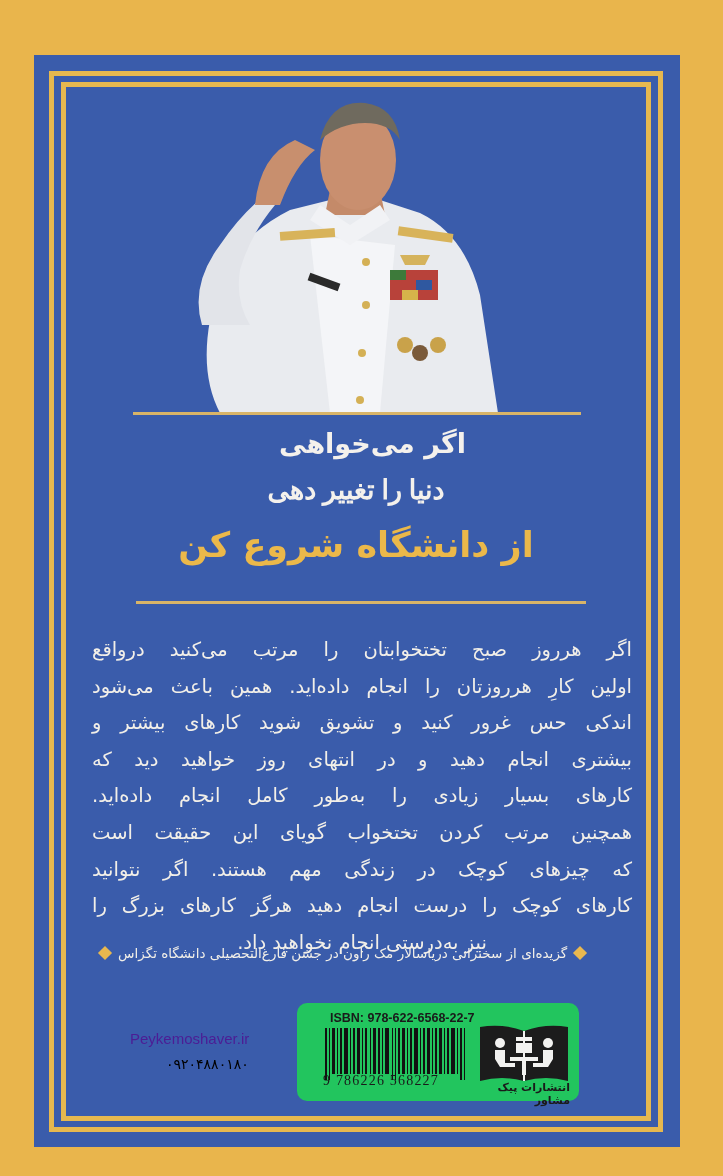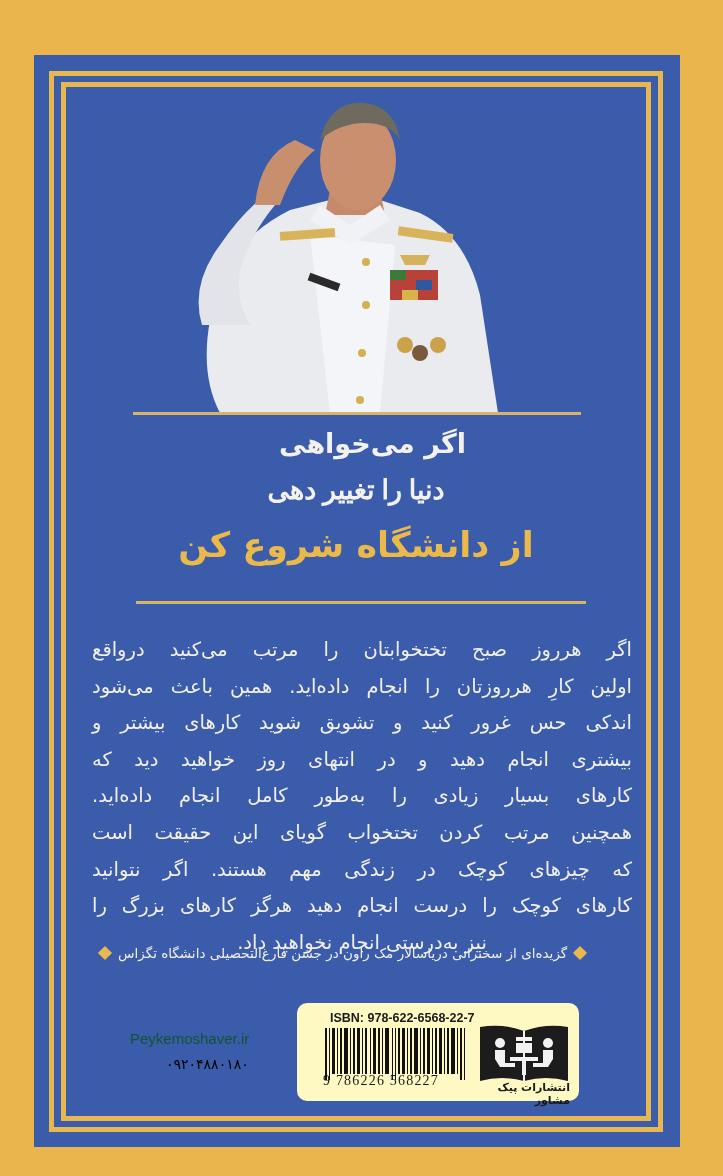--- a/index.html
+++ b/index.html
@@ -90,37 +90,37 @@
   }
   .diamond {
     width: 10px; height: 10px;
     background: #e9b84f;
     transform: rotate(45deg);
     flex: none;
   }
   .website {
     position: absolute;
     left: 130px; top: 1030px;
-    color: #14532d;
+    color: #4c1d95;
     font-size: 15px;
     font-family: "Liberation Sans", sans-serif;
   }
   .phone {
     position: absolute;
     left: 166px; top: 1056px;
     color: #000000;
     font-size: 14px;
     letter-spacing: 1px;
     direction: ltr;
   }
   .label {
     position: absolute;
     left: 297px; top: 1003px;
     width: 282px; height: 98px;
-    background: #fef9c3;
+    background: #22c55e;
     border-radius: 10px;
   }
   .isbn {
     position: absolute;
     left: 33px; top: 8px;
     font-family: "Liberation Sans", sans-serif;
     font-weight: bold;
     font-size: 12.5px;
     color: #1a1a1a;
   }

